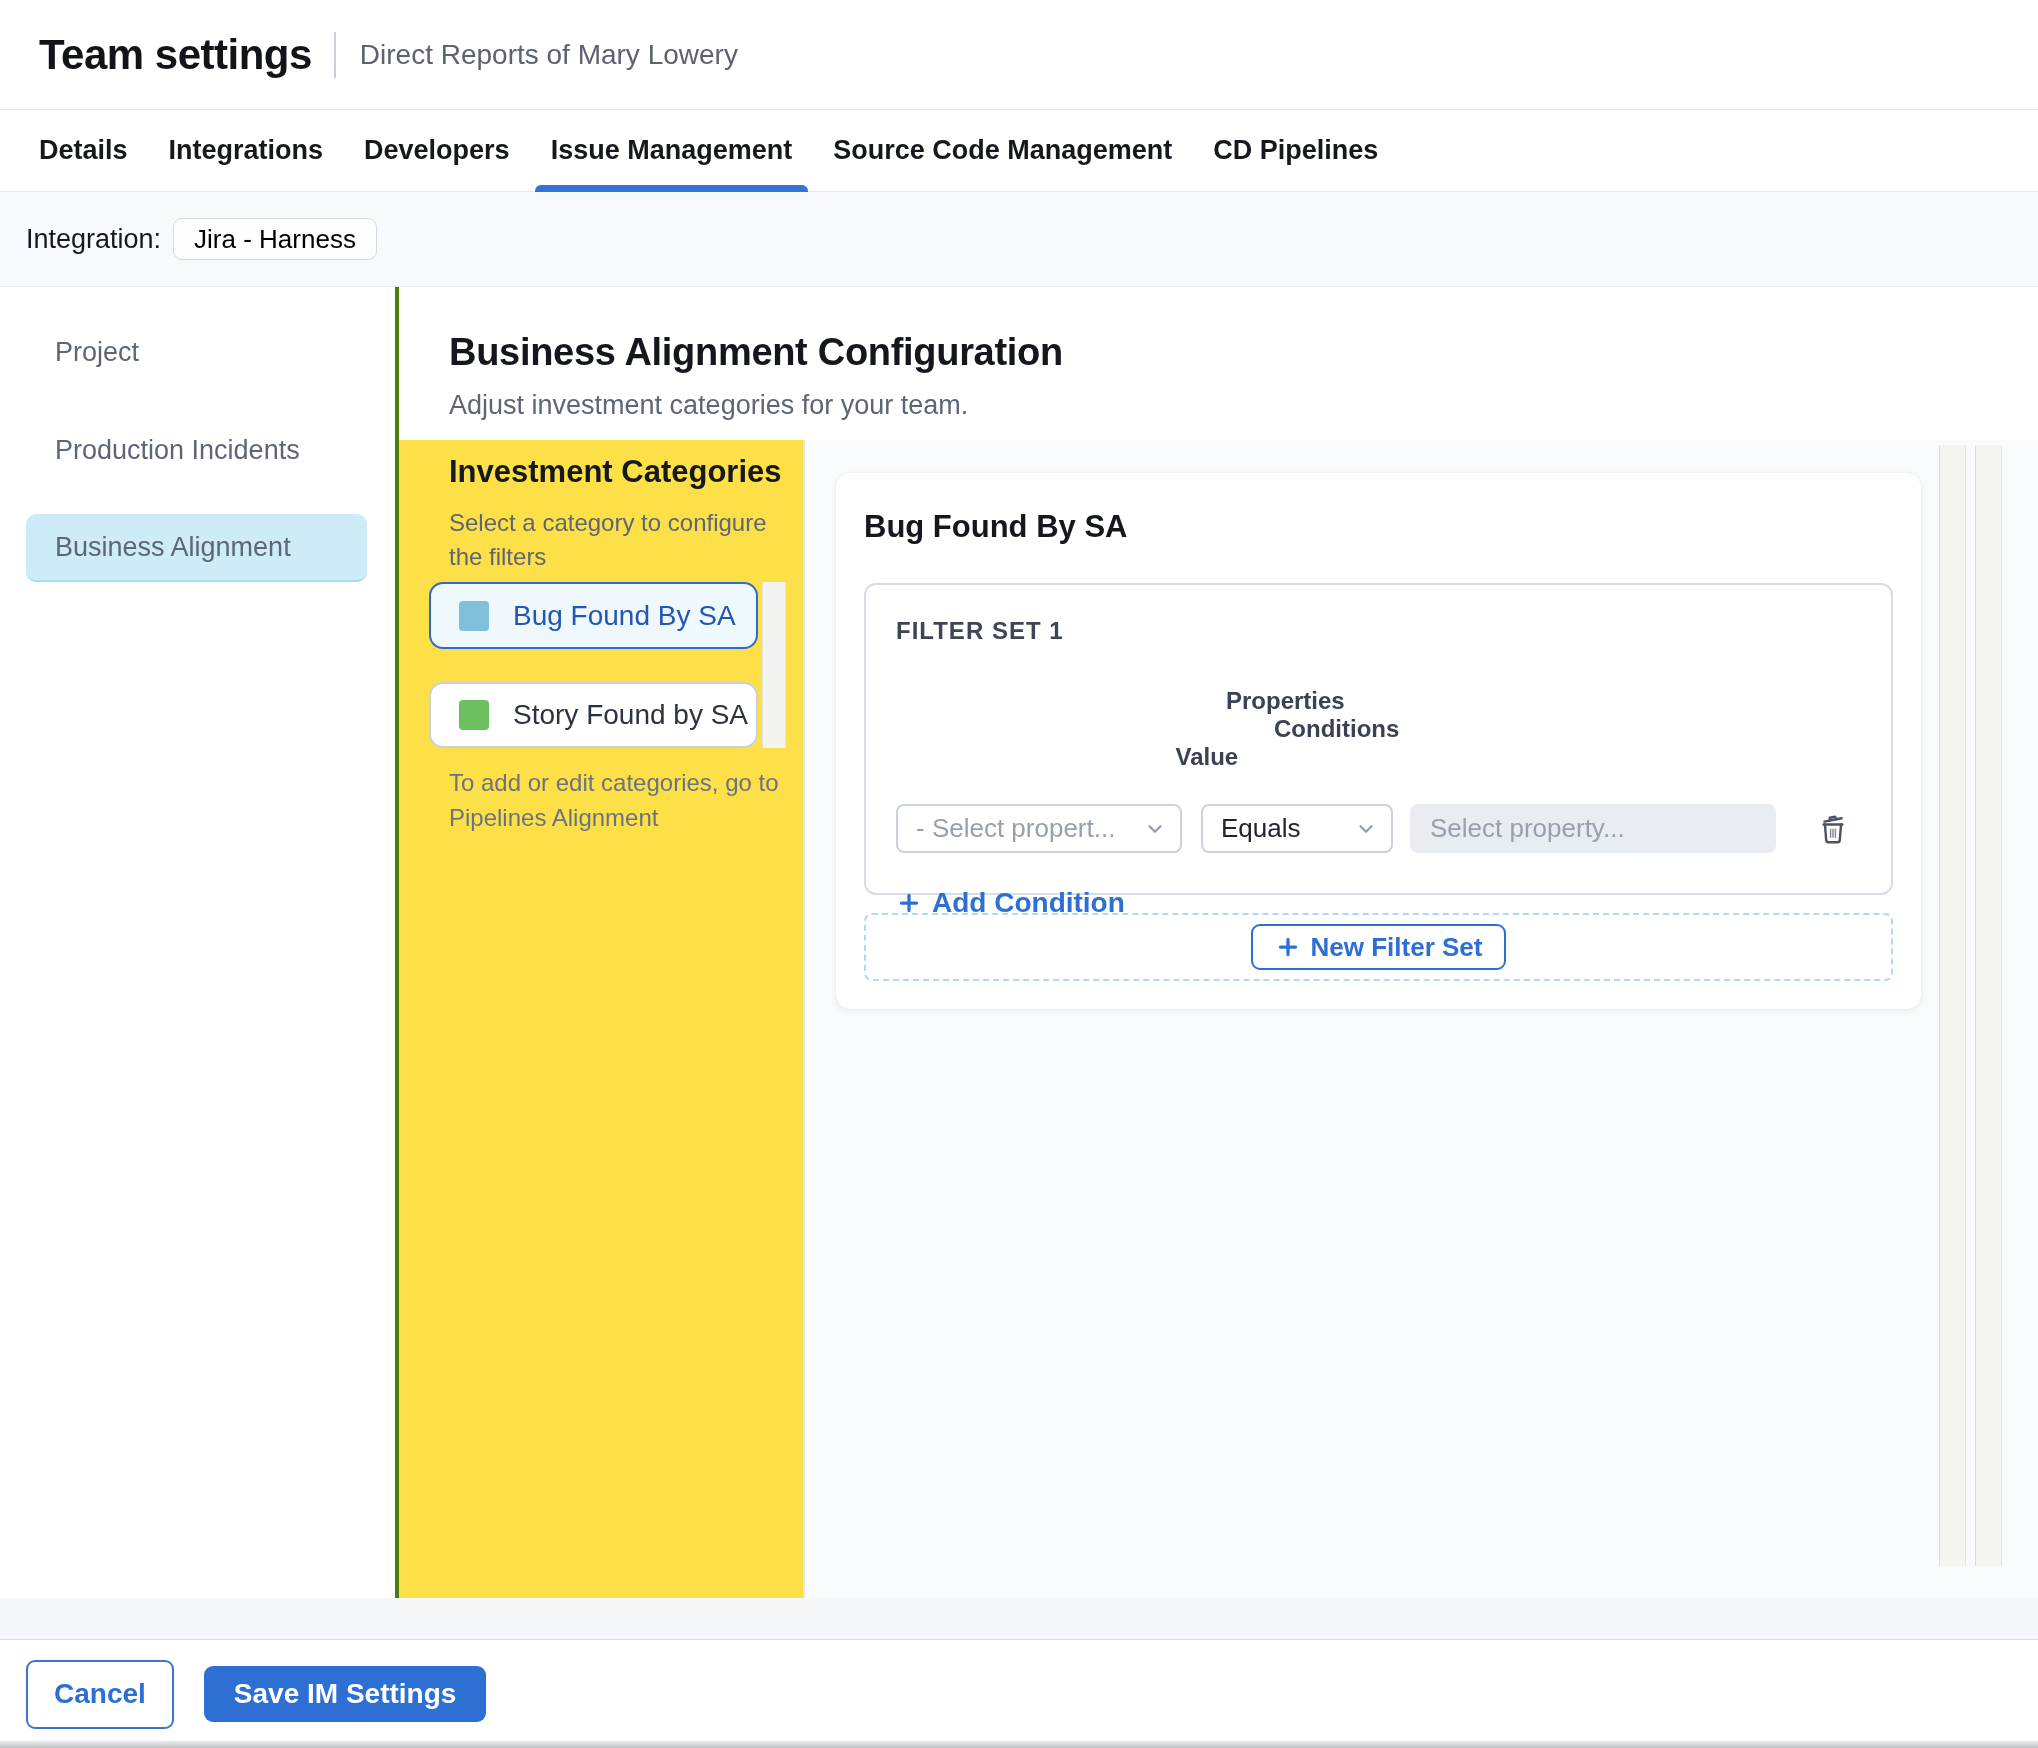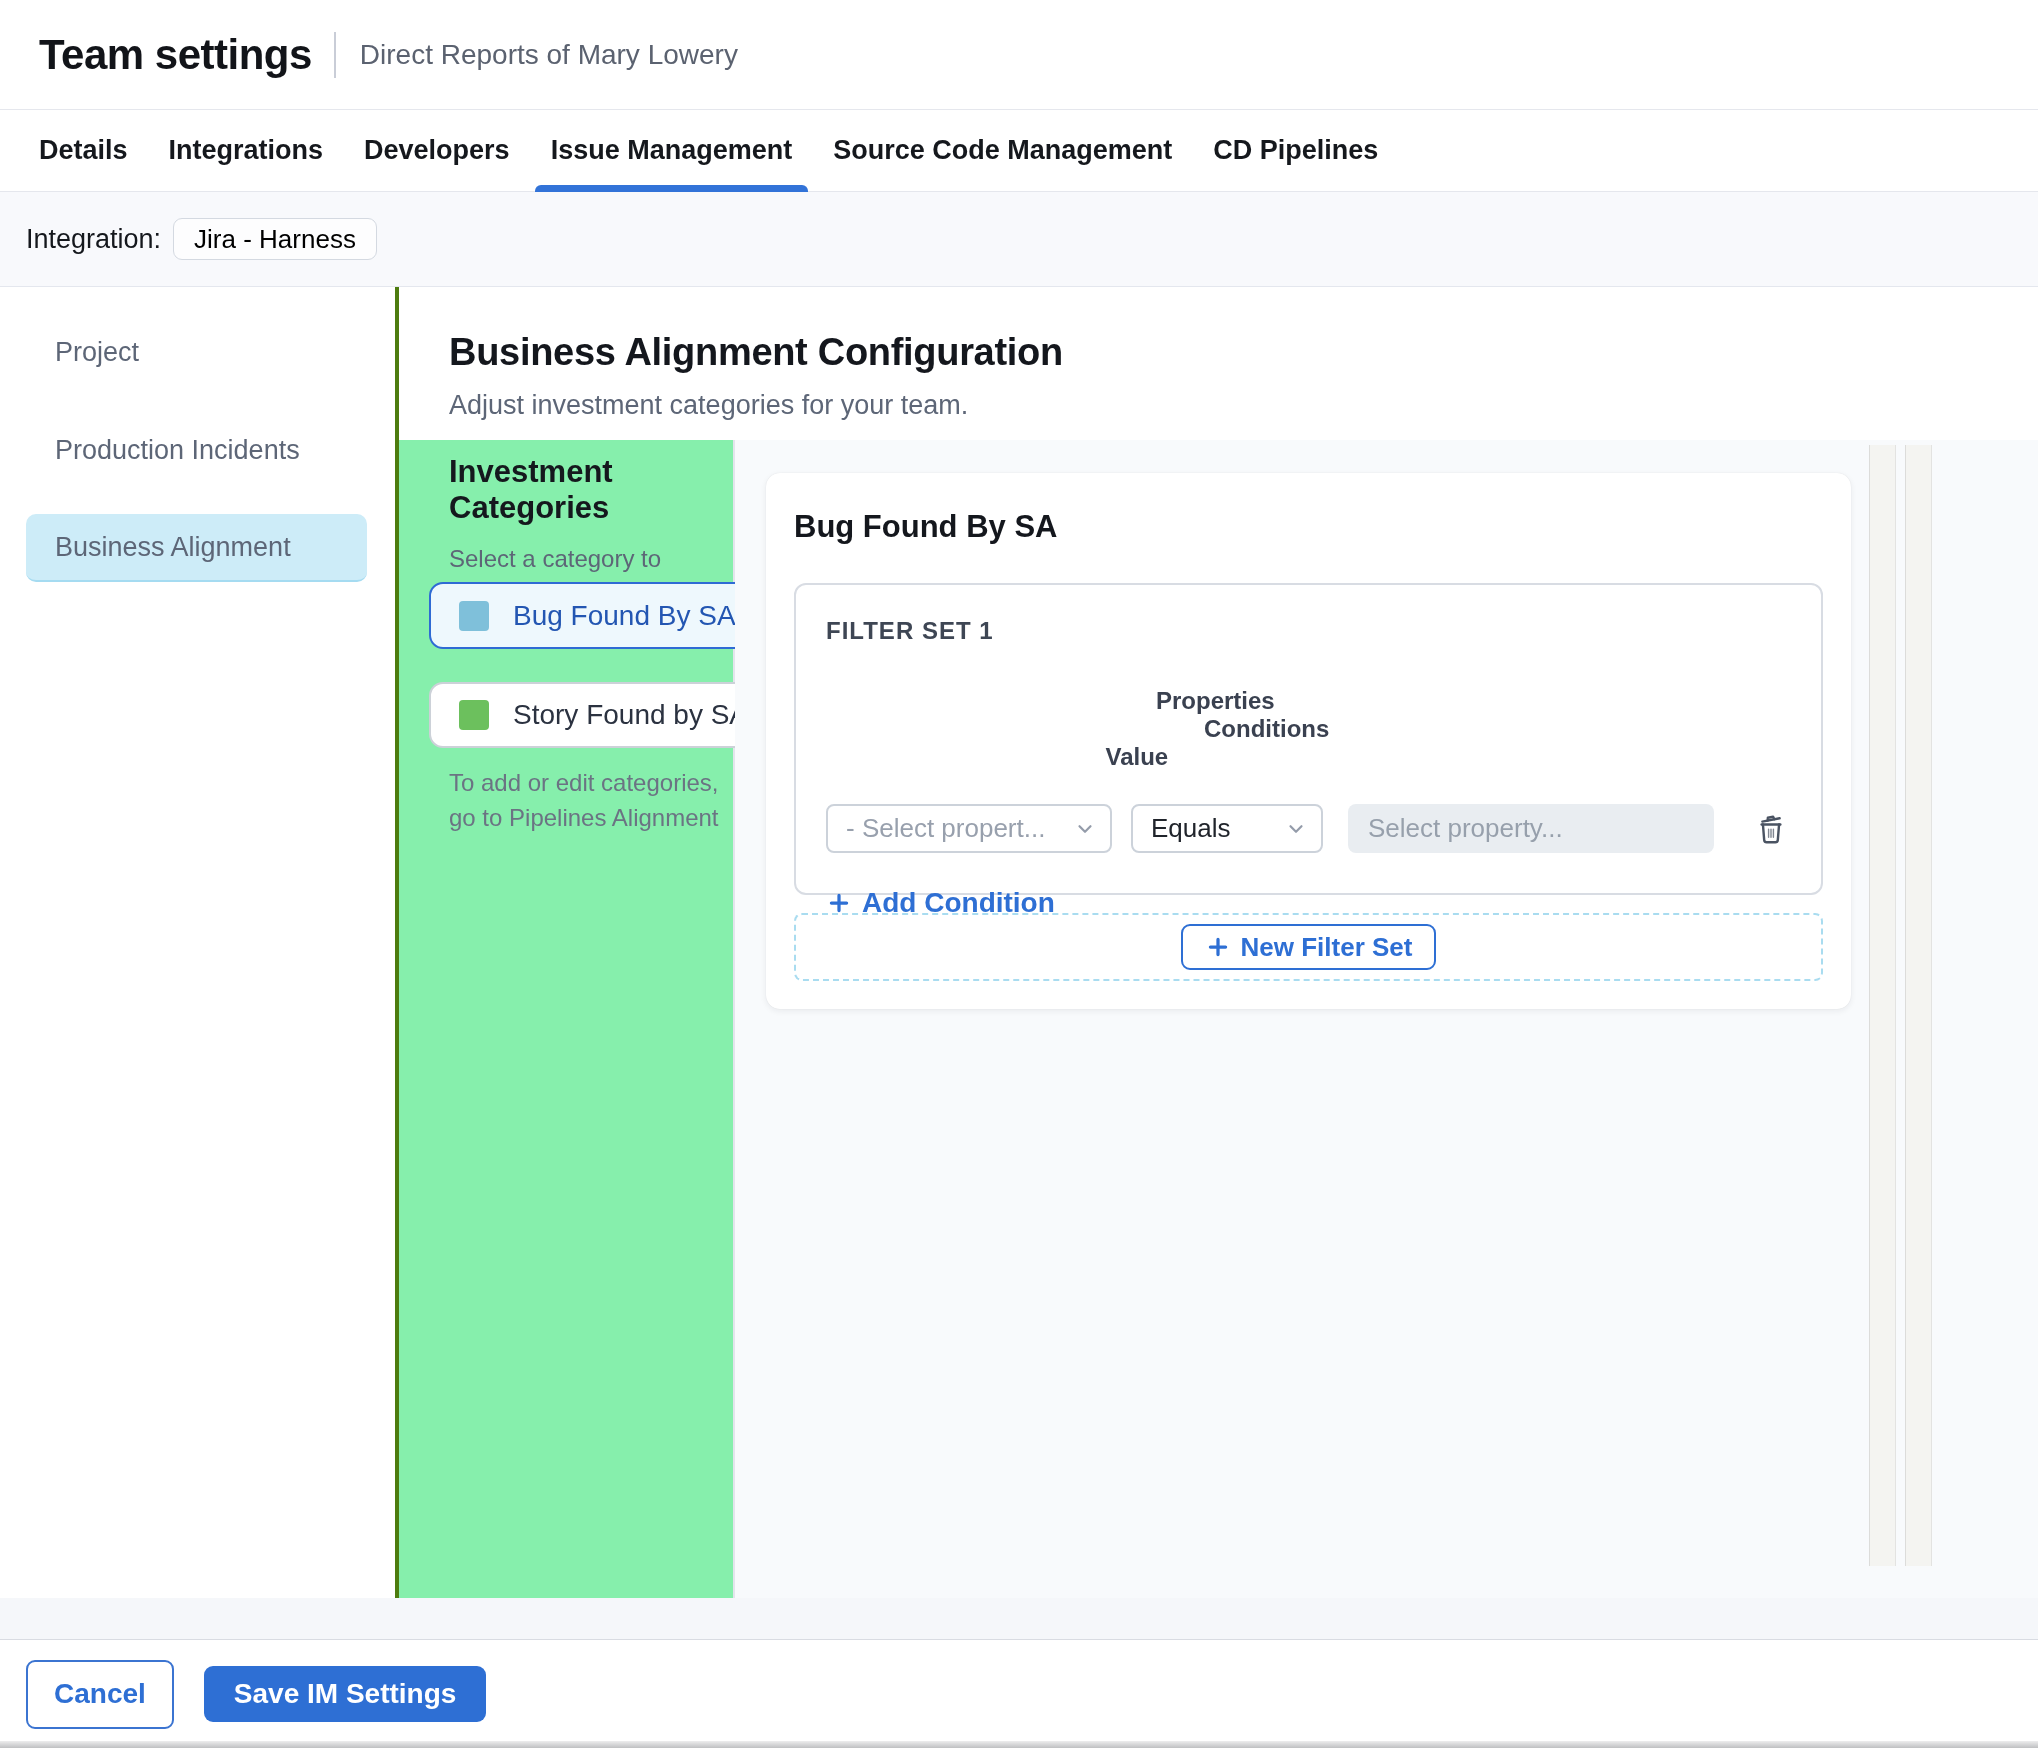--- a/index.html
+++ b/index.html
@@ -37,22 +37,22 @@
   .side-item{ height:68px; display:flex; align-items:center; padding-left:55px;
     margin-bottom:30px; font-size:27px; color:#5d6677; cursor:pointer; }
   .side-item.selected{ margin-left:26px; margin-right:28px; padding-left:29px;
     background:#cdecf8; border-radius:10px; border-bottom:2px solid #a5dbf1; }
   .content{ flex:1; position:relative; }
   .content-head{ height:153px; padding:44px 0 0 50px; }
   .content-head h1{ font-size:38px; font-weight:700; letter-spacing:-0.3px; color:#14171d; }
   .content-head p{ margin-top:16px; font-size:27px; color:#5d6677; }
   .columns{ position:absolute; top:153px; left:0; right:0; bottom:0; display:flex; }
   
-  .cat-col{ width:336px; flex:none; position:relative; border-right:2px solid #e3e5ec;
-    padding:14px 6px 0 50px; background:#86efac; }
+  .cat-col{ width:406px; flex:none; position:relative; border-right:2px solid #e3e5ec;
+    padding:14px 6px 0 50px; background:#fde047; }
   .cat-col h3{ font-size:31px; font-weight:700; color:#15181d; }
   .cat-helper{ margin-top:16px; font-size:24px; line-height:1.42; color:#5d6677; max-width:355px; }
   .cat-btn{ position:absolute; left:30px; width:329px; height:67px; border-radius:14px;
     display:flex; align-items:center; padding-left:28px; gap:24px; cursor:pointer; }
   .cat-btn.bug{ top:142px; background:#eef8fd; border:2px solid #2f6bd4; }
   .cat-btn.story{ top:242px; height:66px; background:#fff; border:2px solid #ccd1d8; }
   .swatch{ width:30px; height:30px; border-radius:4px; flex:none; }
   .cat-label{ font-size:28px; }
   .bug .cat-label{ color:#2356b2; }
   .story .cat-label{ color:#2b3240; }
@@ -76,21 +76,21 @@
   .f-col3{ width:366px; margin-right:40px; }
   .f-controls{ margin-top:33px; height:49px; }
   .select{ height:49px; border:2px solid #ccd2da; border-radius:8px; background:#fff;
     display:flex; align-items:center; justify-content:space-between;
     padding:0 14px 0 18px; cursor:pointer; }
   .sel-text{ font-size:26px; color:#20242b; white-space:nowrap; overflow:hidden; }
   .sel-text.muted{ color:#98a0ad; }
   .chev{ width:22px; height:22px; stroke:#949caa; fill:none; stroke-width:2.4;
     stroke-linecap:round; stroke-linejoin:round; flex:none; }
   .value-input{ height:49px; background:#e9edf1; border:none; border-radius:8px;
-    padding:12px 20px; font-size:26px; color:#5d6677; font-family:inherit;margin-left:8px; }
+    padding:12px 20px; font-size:26px; color:#5d6677; font-family:inherit; }
   .value-input::placeholder{ color:#97a0ac; }
   .trash-btn{ background:none; border:none; padding:0; display:flex; color:#4a5362; cursor:pointer; }
   .trash-btn svg{ width:34px; height:34px; stroke:currentColor; fill:none;
     stroke-width:1.7; stroke-linecap:round; stroke-linejoin:round; }
   .plus{ width:26px; height:26px; stroke:currentColor; fill:none; stroke-width:3;
     stroke-linecap:round; flex:none; }
   .add-cond{ margin-top:34px; display:flex; align-items:center; gap:10px; width:max-content;
     color:#2e6fd4; font-size:28px; font-weight:700; cursor:pointer; }
   .dashed{ margin-top:18px; height:68px; border:2px dashed #a9dcf0; border-radius:8px;
     display:flex; align-items:center; justify-content:center; }

